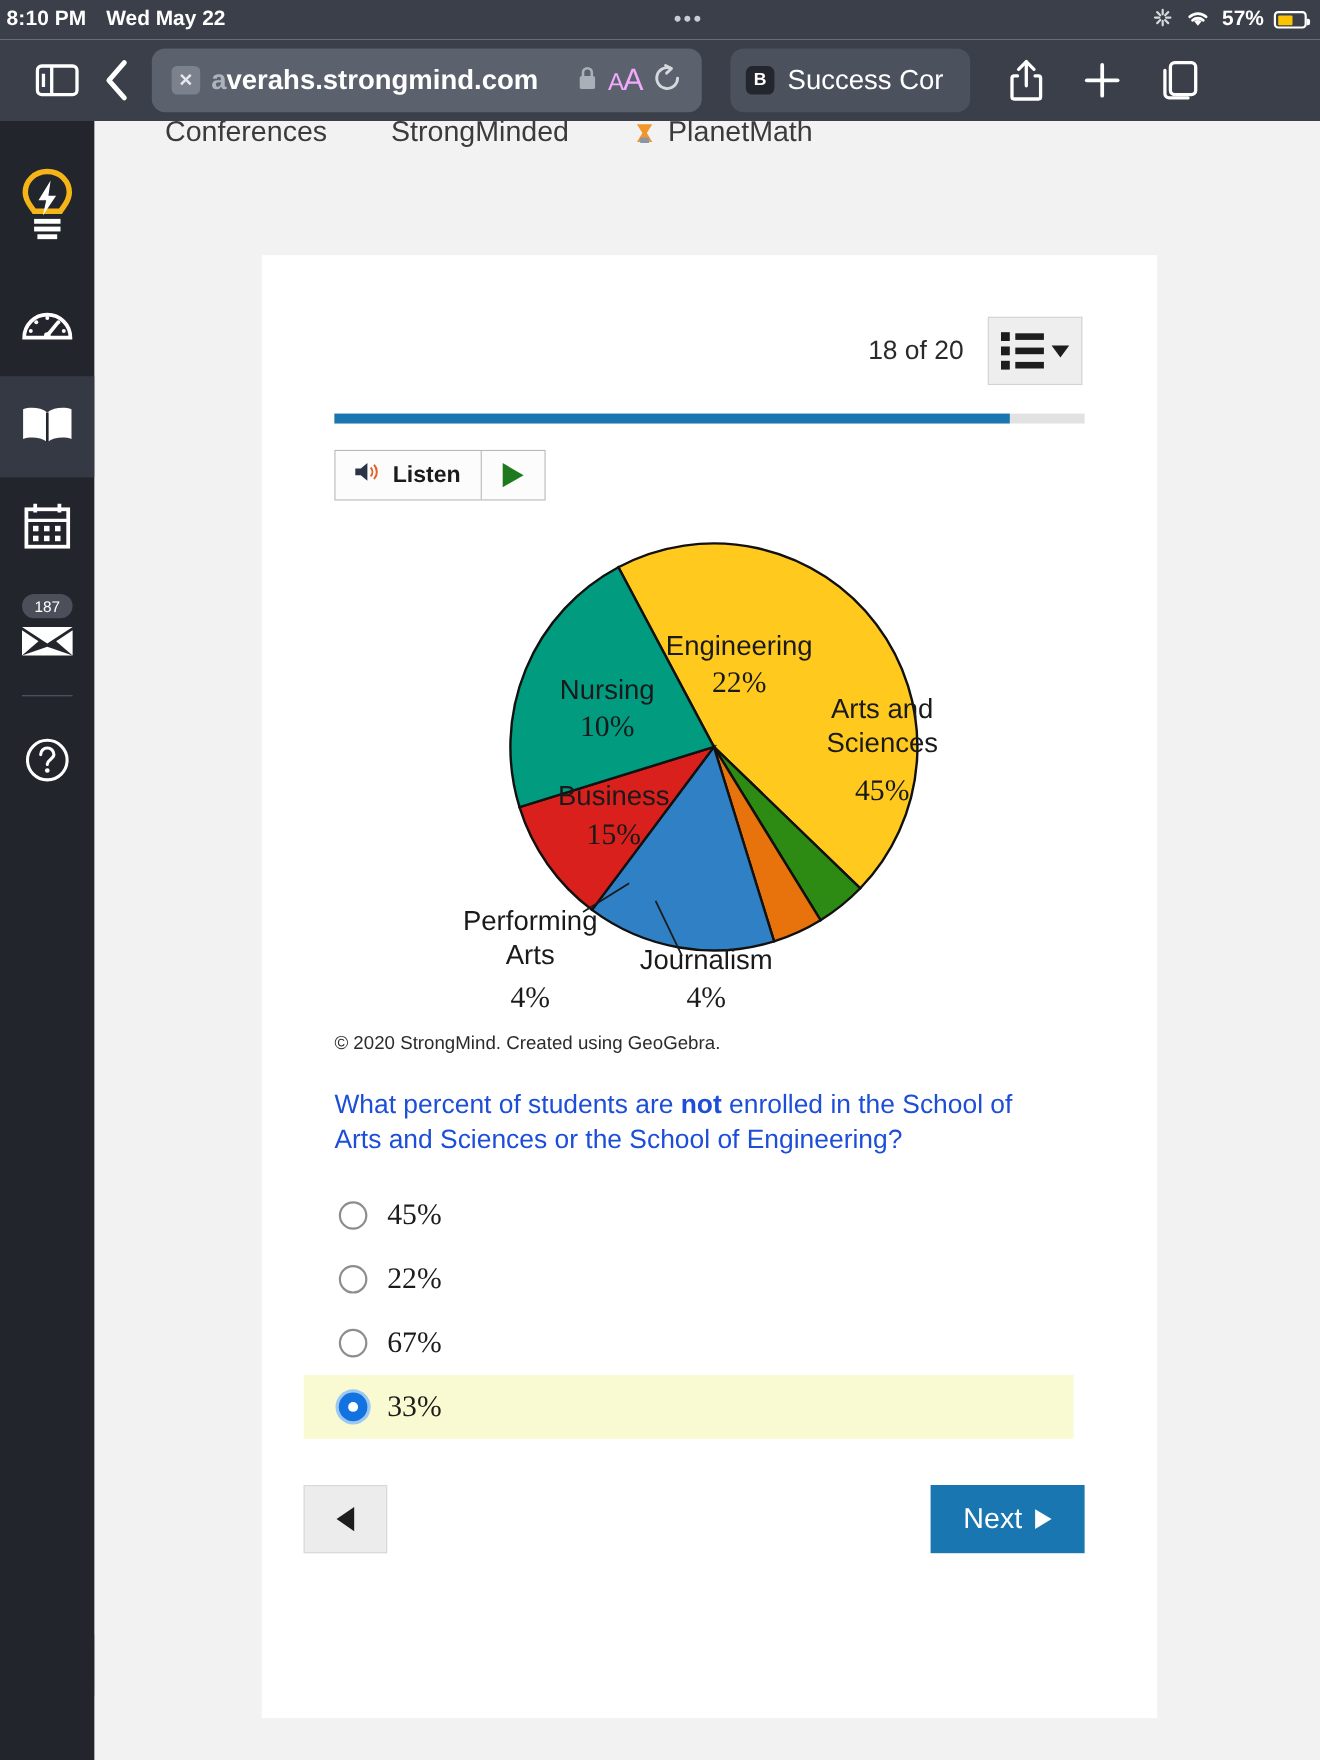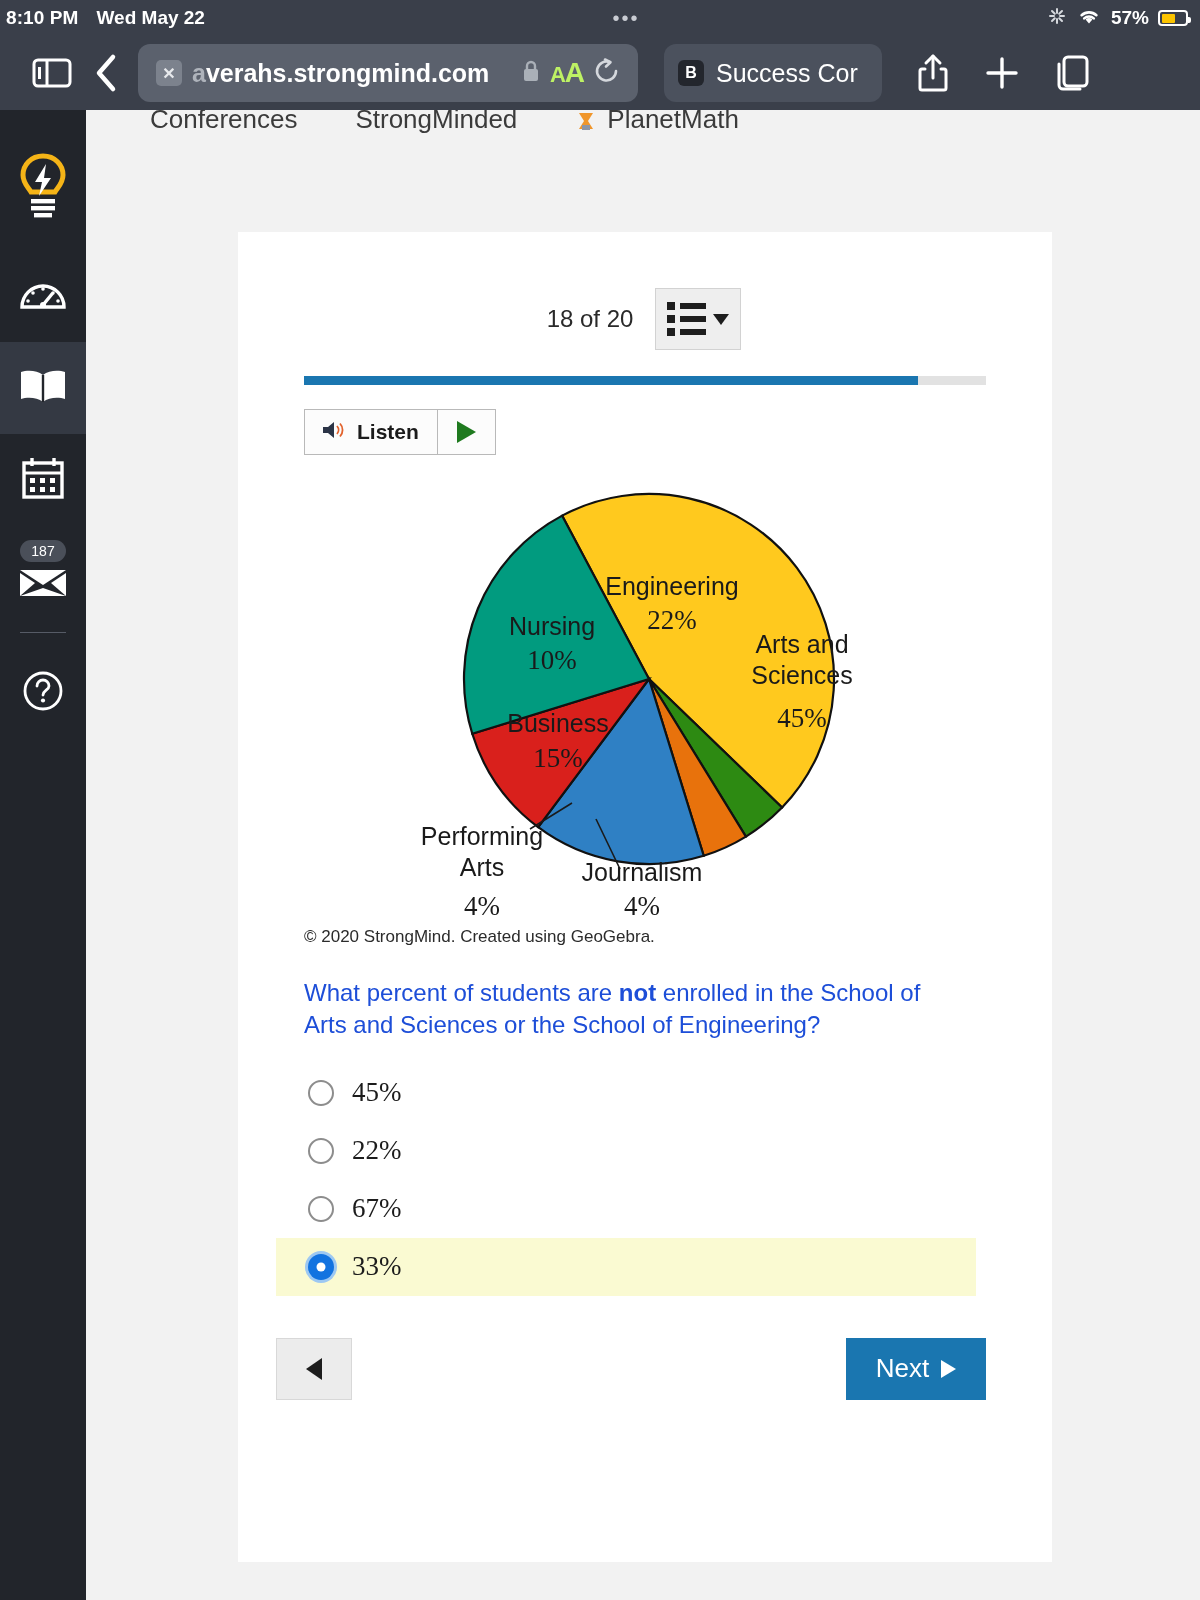--- a/index.html
+++ b/index.html
@@ -52,21 +52,21 @@
     width: 26px; height: 26px; background: #7c828d; border-radius: 5px;
     display: flex; align-items: center; justify-content: center;
     color: #e7e9ec; font-size: 16px; font-weight: bold; flex: 0 0 auto;
   }
   .url-text {
     color: #ffffff; font-size: 25px; font-weight: bold;
     white-space: nowrap; overflow: hidden; flex: 1 1 auto;
   }
   .url-text .faded { color: #aeb3bb; }
   .lock { flex: 0 0 auto; }
-  .aa { color: #bef264; font-size: 22px; font-weight: bold; flex: 0 0 auto; letter-spacing: -1px;}
+  .aa { color: #f0abfc; font-size: 22px; font-weight: normal; flex: 0 0 auto; letter-spacing: -1px;}
   .aa .big { font-size: 28px; }
   .reload { flex: 0 0 auto; }
   .tab2 {
     width: 218px; height: 58px; background: #4b515d; border-radius: 12px;
     display: flex; align-items: center; gap: 12px; padding: 0 14px;
     margin-left: 26px; overflow: hidden;
   }
   .tab2-fav {
     width: 26px; height: 26px; background: #23262d; border-radius: 6px;
     color: #ffffff; font-size: 16px; font-weight: bold;
@@ -115,21 +115,21 @@
   .bm-item { display: flex; align-items: center; gap: 10px; }
   .bm-fav { width: 22px; height: 22px; }
 
   .card {
     position: absolute; top: 122px; left: 152px; width: 814px; height: 1330px;
     background: #ffffff;
   }
   .card-inner { padding: 56px 66px 0 66px; }
 
   .progress-row {
-    display: flex; align-items: center; justify-content: center; gap: 22px;
+    display: flex; align-items: center; justify-content: flex-end; gap: 22px;
     padding-right: 2px;
   }
   .progress-count { font-size: 24px; color: #2a2a2a; }
   .menu-btn {
     width: 86px; height: 62px; background: #eeeeee; border: 1px solid #d2d2d2;
     display: flex; align-items: center; justify-content: center; gap: 4px;
   }
   .menu-list { display: flex; flex-direction: column; gap: 5px; }
   .menu-line { display: flex; align-items: center; gap: 5px; }
   .menu-sq { width: 8px; height: 8px; background: #1d1d1d; }
@@ -160,21 +160,21 @@
     width: 0; height: 0; border-top: 11px solid transparent;
     border-bottom: 11px solid transparent; border-left: 19px solid #1f7a1f;
   }
 
   .prompt {
     margin-top: 26px; font-size: 24px; line-height: 1.35; color: #1f1f1f;
     max-width: 690px;
   }
 
   .figure { margin-top: 12px; position: relative; height: 450px; }
-  .credit { font-size: 17px; color: #2b2b2b; margin-top: 10px; }
+  .credit { font-size: 17px; color: #2b2b2b; margin-top: 22px; }
 
   .question {
     margin-top: 30px; font-size: 24px; line-height: 1.35; color: #1d4ed8;
     max-width: 660px;
   }
   .question b { font-weight: bold; }
 
   .choices { margin-top: 22px; }
   .choice {
     display: flex; align-items: center; gap: 18px;

